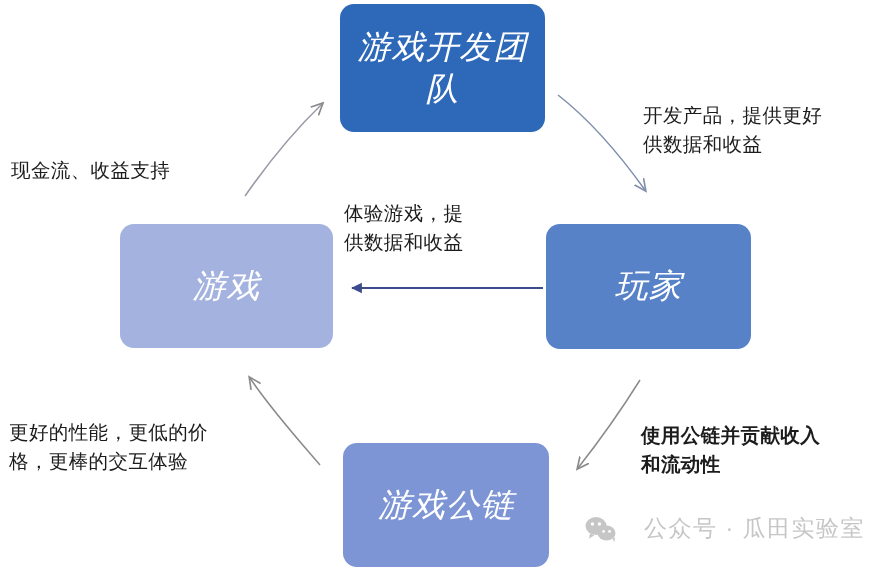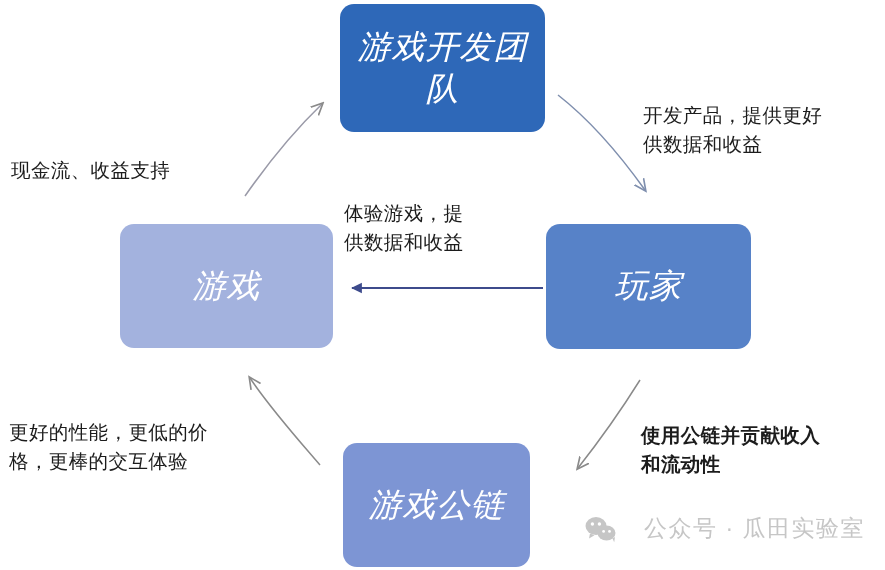--- a/index.html
+++ b/index.html
@@ -46,21 +46,21 @@
     left: 546px;
     top: 224px;
     width: 205px;
     height: 125px;
     background: #5782c8;
     font-size: 33px;
   }
   .node-chain {
     left: 343px;
     top: 443px;
-    width: 187px;
+    width: 206px;
     height: 124px;
     background: #7d95d4;
     font-size: 33px;
   }
   .node-game {
     left: 120px;
     top: 224px;
     width: 213px;
     height: 124px;
     background: #a3b2de;

